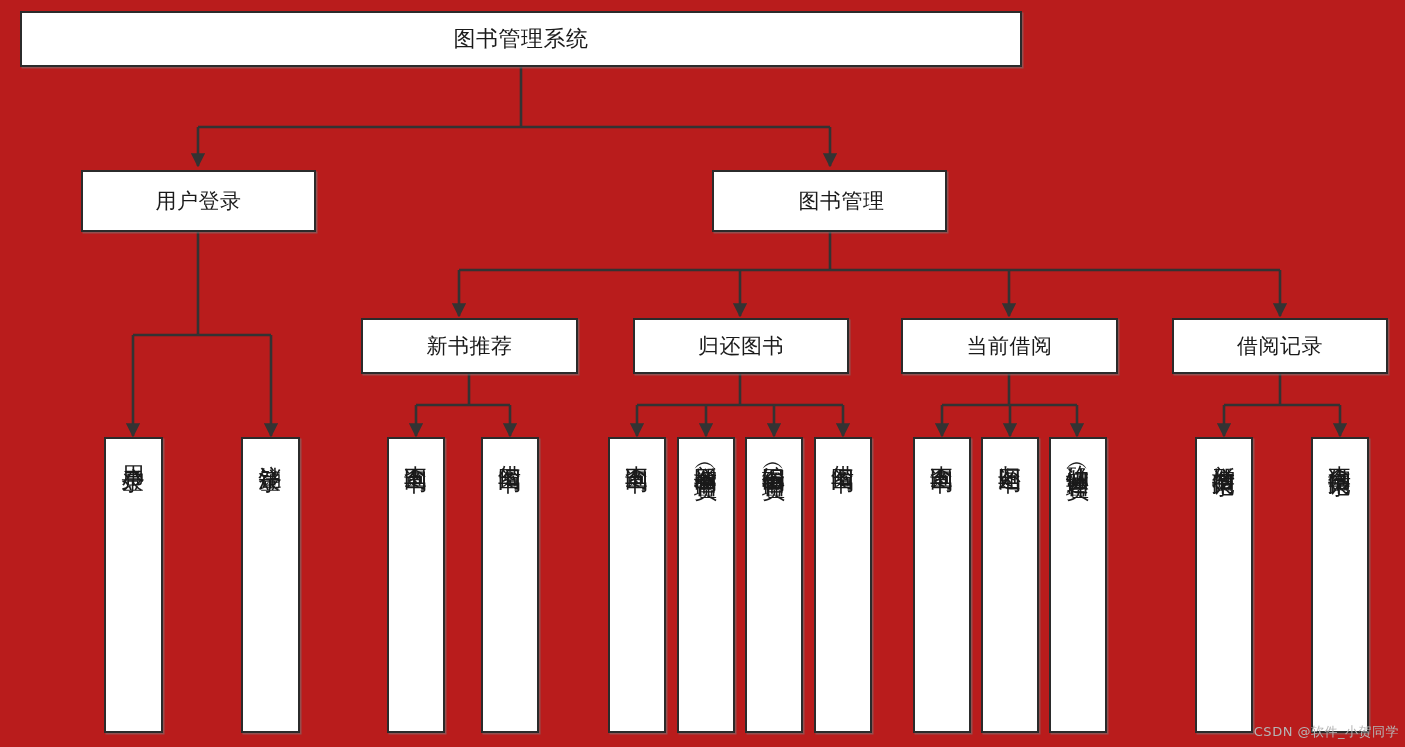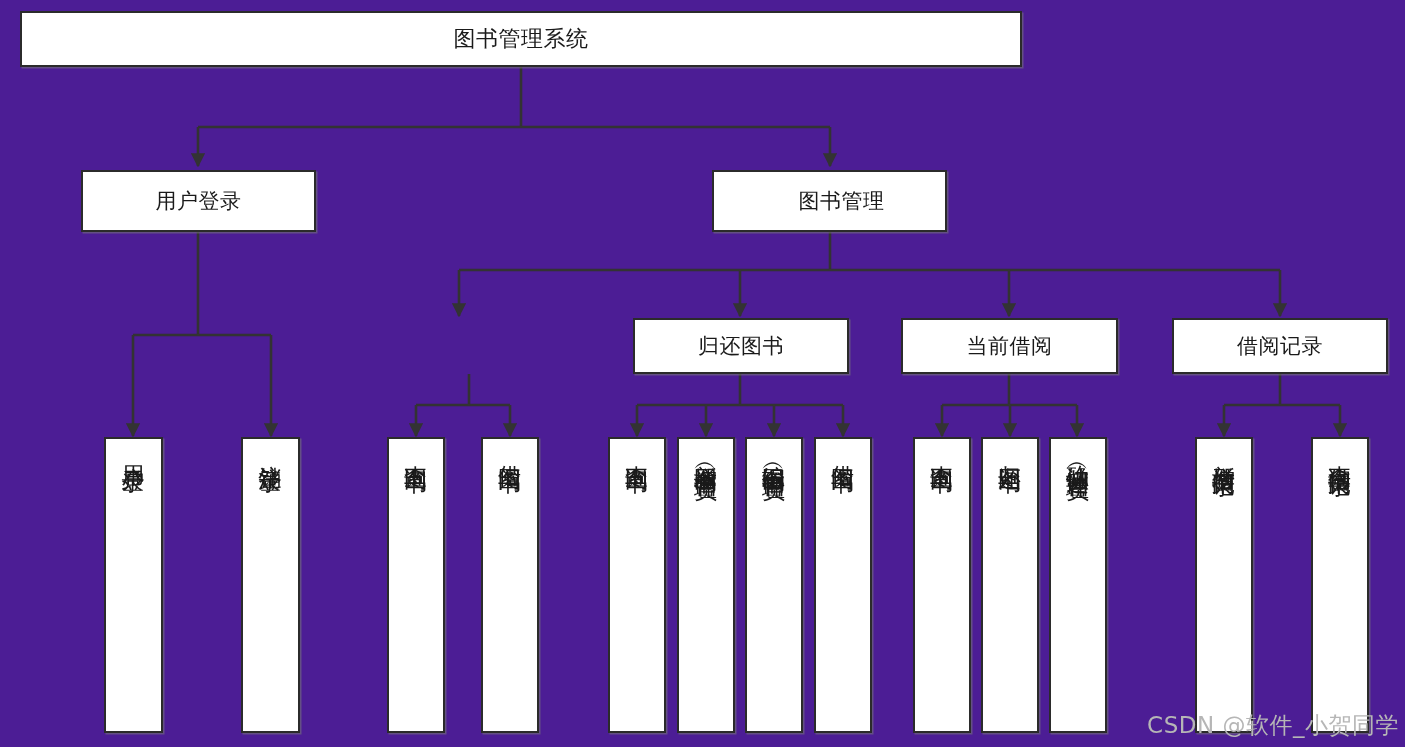--- a/index.html
+++ b/index.html
@@ -8,21 +8,21 @@
     padding: 0;
     background: #ffffff;
   }
   body {
     font-family: "DejaVu Sans", "Liberation Sans", sans-serif;
   }
   #diagram-root {
     position: relative;
     width: 1405px;
     height: 747px;
-    background: #4c1d95;
+    background: #b91c1c;
     overflow: hidden;
   }
   #edge-layer {
     position: absolute;
     left: 0;
     top: 0;
     width: 1405px;
     height: 747px;
   }
   .node {
@@ -61,21 +61,21 @@
     text-orientation: upright;
     font-size: 23px;
     line-height: 1.05;
     letter-spacing: 2px;
     white-space: nowrap;
   }
   #watermark {
     position: absolute;
     right: 6px;
     bottom: 6px;
-    font-size: 23px;
+    font-size: 13px;
     color: #b6b6b6;
     letter-spacing: 0.5px;
     z-index: 5;
     white-space: nowrap;
     font-family: "DejaVu Sans", "Liberation Sans", sans-serif;
   }
 </style>
 </head>
 <body>
 
@@ -135,20 +135,23 @@
     <span class="node-label">图书管理系统</span>
   </div>
 
   <div class="node h" style="left:81px; top:170px; width:235px; height:62px;">
     <span class="node-label">用户登录</span>
   </div>
   <div class="node h" style="left:712px; top:170px; width:235px; height:62px;padding-left:24px;">
     <span class="node-label">图书管理</span>
   </div>
 
+  <div class="node h" style="left:361px; top:318px; width:217px; height:56px;">
+    <span class="node-label">新书推荐</span>
+  </div>
   <div class="node h" style="left:633px; top:318px; width:216px; height:56px;">
     <span class="node-label">归还图书</span>
   </div>
   <div class="node h" style="left:1172px; top:318px; width:216px; height:56px;">
     <span class="node-label">借阅记录</span>
   </div>
   <div class="node h" style="left:901px; top:318px; width:217px; height:56px;">
     <span class="node-label">当前借阅</span>
   </div>
 

